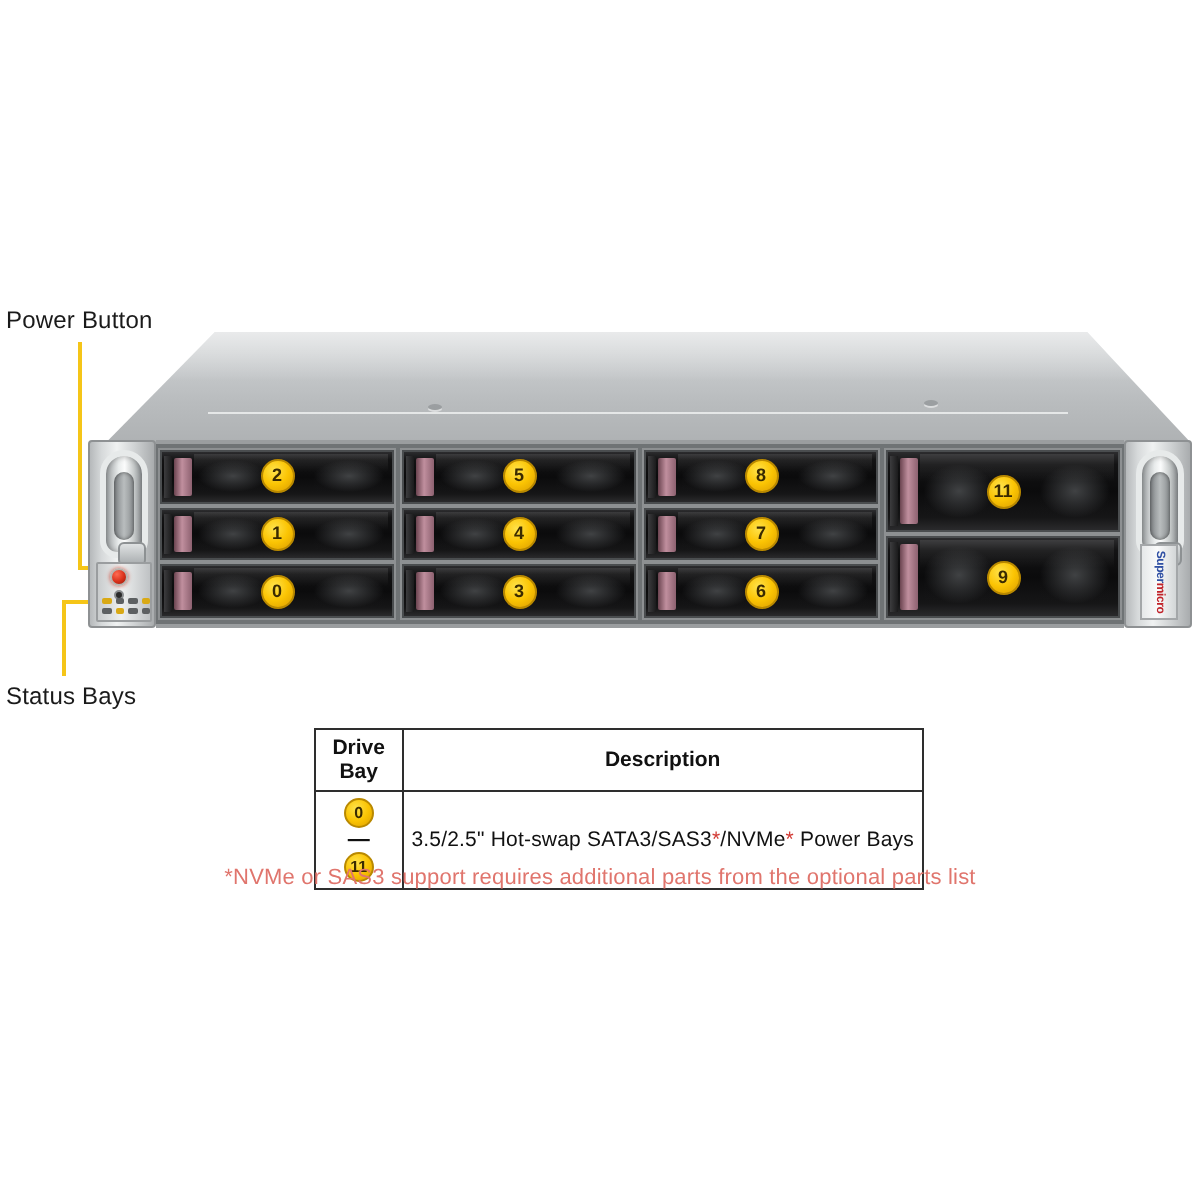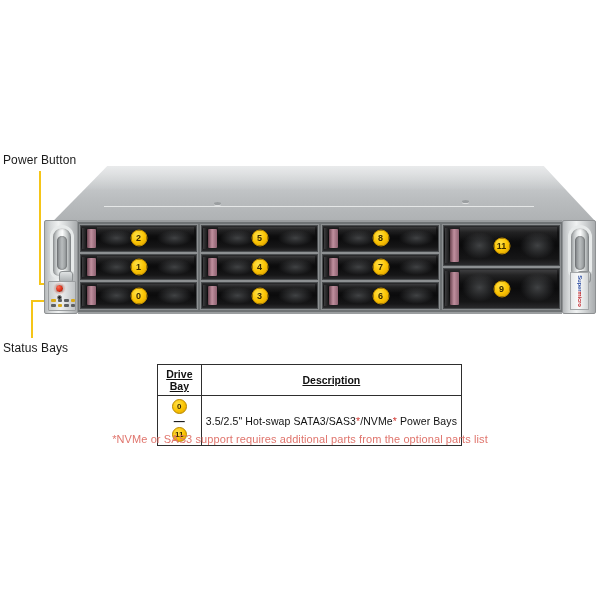--- a/index.html
+++ b/index.html
@@ -323,21 +323,20 @@
     border: 1px solid #2e2e2e;
     font-size: 10.5px;
     color: #111;
     padding: 3px 4px;
     text-align: center;
     font-family: "Liberation Sans", sans-serif;
   }
   #spec-table th {
     font-weight: bold;
     height: 17px;
-    text-decoration: underline;
   }
   #spec-table td { height: 17px; }
   .col-bay  { width: 78px; }
   .col-desc { width: 225px; margin-top: 34px; }
 
   .bay-badge {
     display: inline-block;
     width: 15px;
     height: 15px;
     border-radius: 50%;

